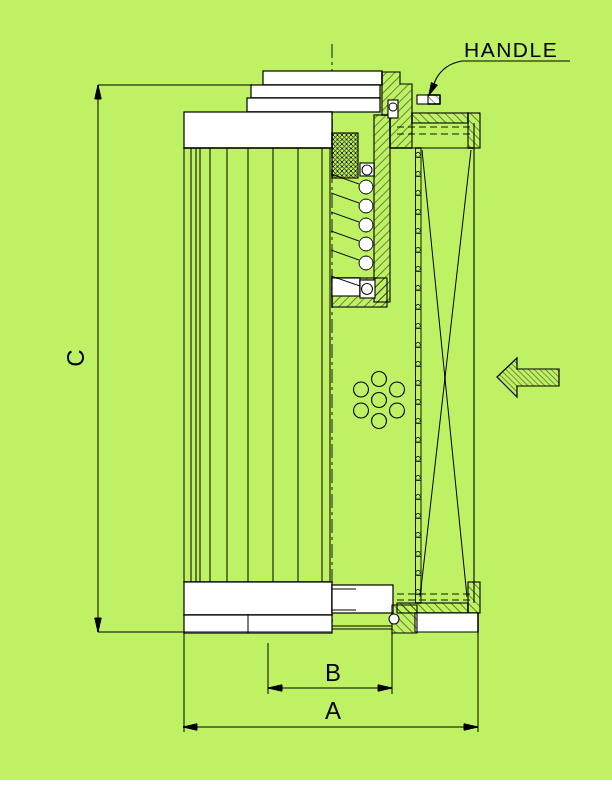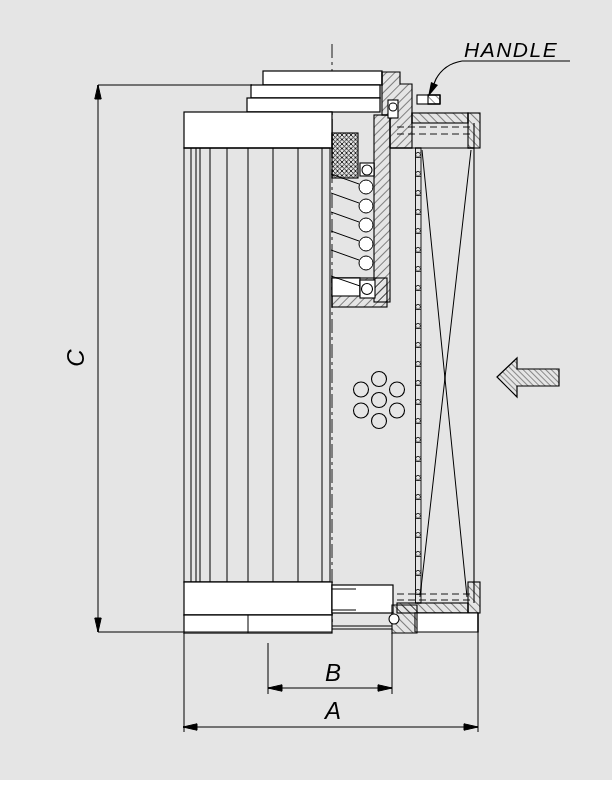--- a/index.html
+++ b/index.html
@@ -1,17 +1,17 @@
 <!DOCTYPE html>
 <html><head>
 <meta charset="utf-8">
 <style>
   html,body{margin:0;padding:0;background:#ffffff;}
-  .page{position:relative;width:612px;height:780px;background:#e5e5e5;overflow:hidden;
-        font-family:"Liberation Sans", sans-serif;font-style:italic;}
+  .page{position:relative;width:612px;height:780px;background:#bef264;overflow:hidden;
+        font-family:"Liberation Sans", sans-serif;}
   svg{display:block;}
   text{fill:#000;}
   .cad-label{font-family:"Liberation Sans", sans-serif;font-weight:400;}
 </style>
 </head>
 <body>
 
 <div class="page">
 <svg width="612" height="792" viewBox="0 0 612 792">
   <defs>

